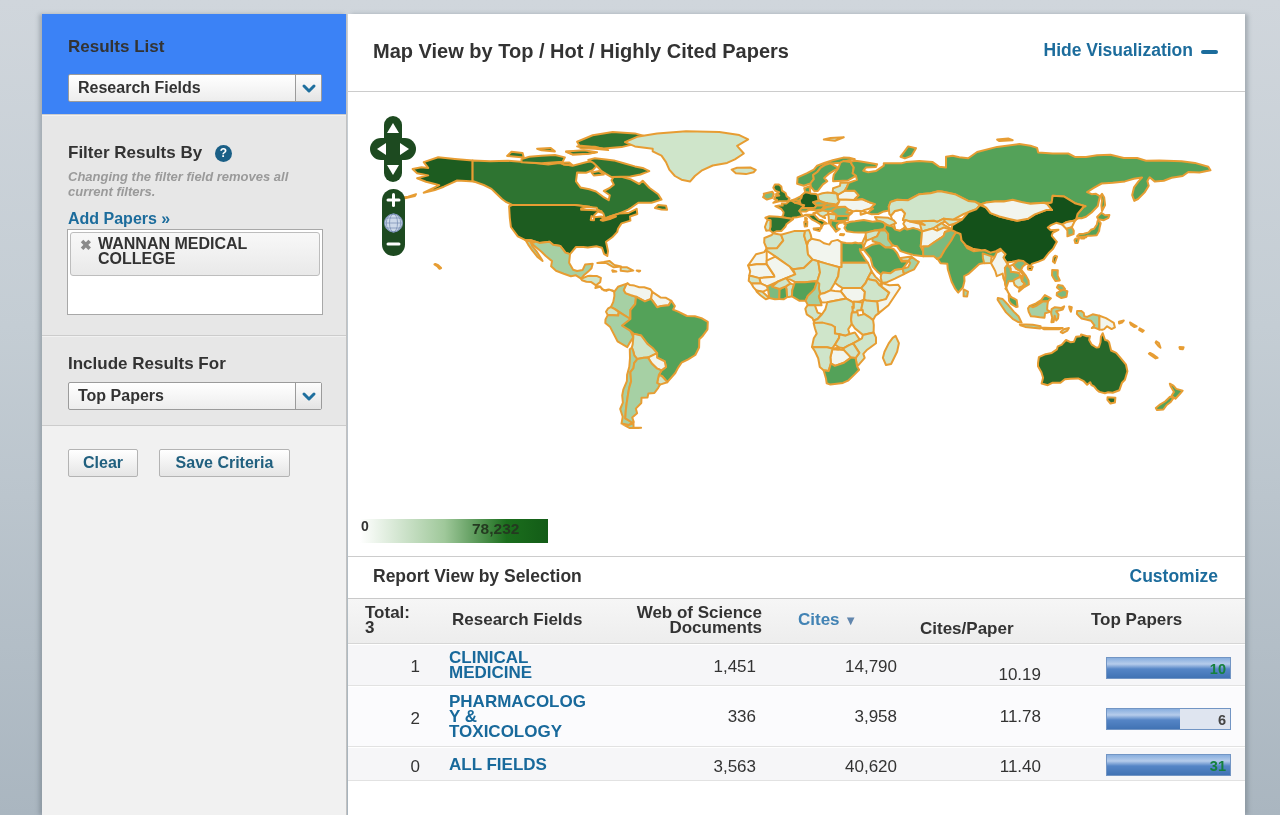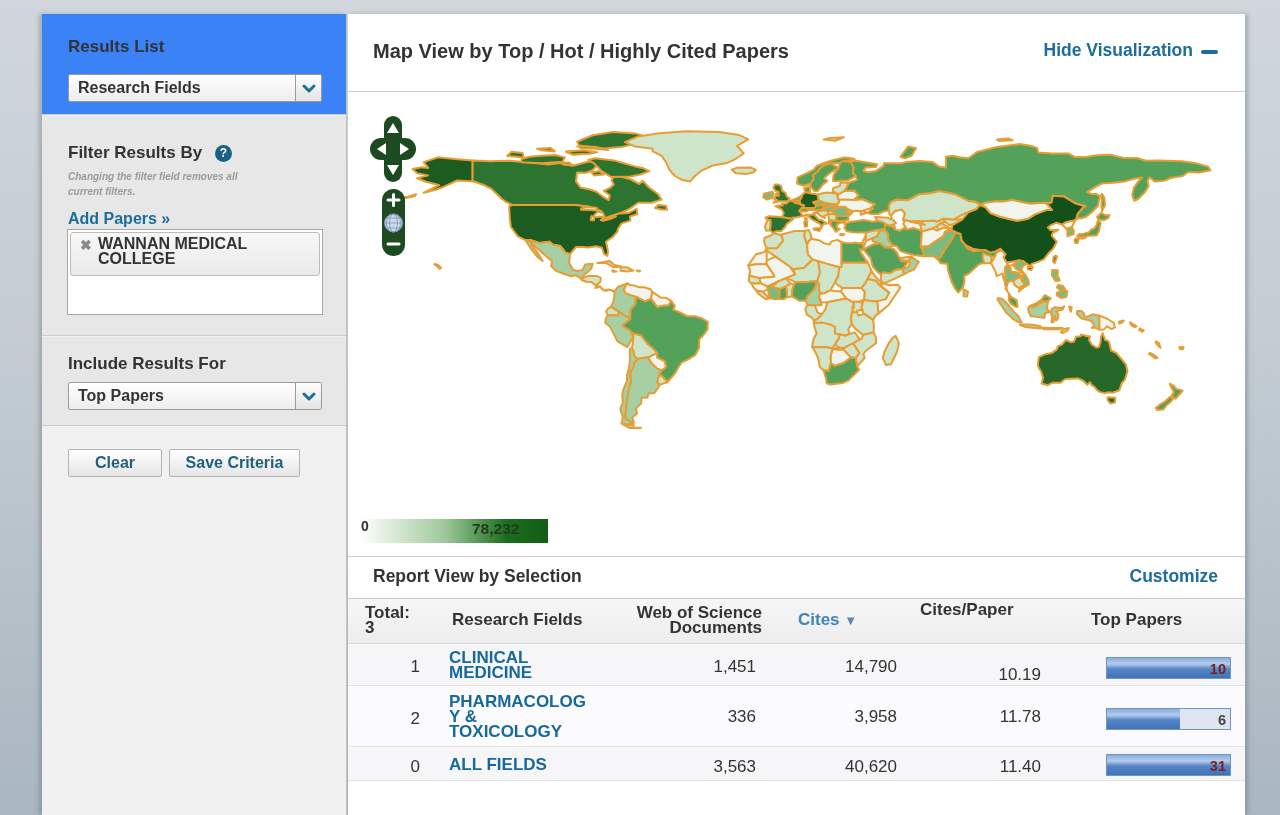--- a/index.html
+++ b/index.html
@@ -12,31 +12,31 @@
 .s3{top:323px;height:89px;background:#e7e7e7;border-bottom:1px solid #cccccc}
 .s4{top:413px;height:388px;background:#f1f1f1}
 h3{font-size:17px;font-weight:bold;color:#333}
 .lbl1{position:absolute;left:26px;top:23px}
 .dd{position:absolute;left:26px;width:254px;height:28px;border:1px solid #9b9b9b;background:linear-gradient(180deg,#ffffff,#ededed);border-radius:2px}
 .dd .txt{position:absolute;left:9px;top:4px;font-size:16px;font-weight:bold;color:#333}
 .dd .btn{position:absolute;right:0;top:0;width:26px;height:26px;border-left:1px solid #9b9b9b;background:linear-gradient(180deg,#fdfdfd,#e4e4e4)}
 .dd1{top:60px}
 .lbl2{position:absolute;left:26px;top:27px}
 .qmark{position:absolute;left:173px;top:29px;width:17px;height:17px;border-radius:50%;background:#1a5f86;color:#fff;font-size:12px;font-weight:bold;text-align:center;line-height:17px}
-.note{position:absolute;left:26px;top:53px;width:260px;font-size:10px;font-style:italic;font-weight:bold;color:#9a9a9a;line-height:15px}
+.note{position:absolute;left:26px;top:53px;width:260px;font-size:13px;font-style:italic;font-weight:bold;color:#9a9a9a;line-height:15px}
 .addf{position:absolute;left:26px;top:94px;font-size:16px;font-weight:bold;color:#1c6c9c}
 .fbox{position:absolute;left:25px;top:113px;width:256px;height:86px;background:#fff;border:1px solid #a8a8a8}
 .chip{position:absolute;left:2px;top:2px;width:250px;height:44px;background:linear-gradient(180deg,#f8f8f8,#e9e9e9);border:1px solid #bdbdbd;border-radius:3px}
 .chip .x{position:absolute;left:9px;top:4px;color:#8a8a8a;font-size:14px;font-weight:bold}
 .chip .t{position:absolute;left:27px;top:3px;font-size:16px;font-weight:bold;color:#333;line-height:15px}
 .lbl3{position:absolute;left:26px;top:17px}
 .dd2{top:45px}
 .btnrow{position:absolute;left:26px;top:22px}
 .btn2{display:inline-block;height:28px;border:1px solid #b3b3b3;background:linear-gradient(180deg,#ffffff,#e5e5e5);border-radius:2px;font-size:16px;font-weight:bold;color:#21607f;text-align:center;line-height:26px;vertical-align:top}
-.bclear{width:94px;margin-right:7px}
+.bclear{width:70px;margin-right:21px}
 .bsave{width:131px}
 .main{position:absolute;left:348px;top:14px;width:897px;height:801px;background:#ffffff;box-shadow:3px 0 4px rgba(90,100,110,.35)}
 .mhead{position:absolute;left:0;top:0;width:897px;height:78px;border-bottom:1px solid #cccccc}
 .mtitle{position:absolute;left:25px;top:26px;font-size:20px;font-weight:bold;color:#333}
 .hidev{position:absolute;right:52px;top:26px;font-size:17.5px;font-weight:bold;color:#1c6c9c}
 .hidash{position:absolute;right:27px;top:36px;width:17px;height:4px;border-radius:2px;background:#1c6c9c}
 .mapwrap{position:absolute;left:0;top:78px;width:897px;height:464px}
 .repsep{position:absolute;left:0;top:542px;width:897px;border-top:1px solid #cccccc}
 .rtitle{position:absolute;left:25px;top:552px;font-size:17.5px;font-weight:bold;color:#333}
 .customize{position:absolute;right:27px;top:552px;font-size:17.5px;font-weight:bold;color:#1c6c9c}
@@ -44,21 +44,21 @@
 .th{position:absolute;font-size:17px;font-weight:bold;color:#333;line-height:15px}
 .row{position:absolute;left:0;width:897px;border-bottom:1px solid #e2e2e2}
 .r1{top:631px;height:41px;background:#f6f6f8}
 .r2{top:673px;height:60px;background:#fbfbfd}
 .r3{top:734px;height:33px;background:#f6f6f8}
 .cell{position:absolute;font-size:17px;color:#333}
 .num{text-align:right}
 .flink{position:absolute;font-size:17px;font-weight:bold;color:#18699b;line-height:15px}
 .bar{position:absolute;left:758px;width:125px;height:22px;border:1px solid #7295c4;background:#dfe5f0}
 .barfill{position:absolute;left:0;top:0;height:100%;background:linear-gradient(180deg,#88aede 0%,#b6cceb 30%,#5585c6 55%,#4173b4 100%)}
-.barnum{position:absolute;right:4px;top:3px;font-size:14.5px;font-weight:bold;color:#7f1d1d}
+.barnum{position:absolute;right:4px;top:3px;font-size:14.5px;font-weight:bold;color:#15803d}
 .barnum2{position:absolute;right:4px;top:3px;font-size:14.5px;font-weight:bold;color:#444}
 </style>
 </head>
 <body>
 <div class="sidebar">
   <div class="sec s1">
     <h3 class="lbl1">Results List</h3>
     <div class="dd dd1">
         <span class="txt">Research Fields</span>
       <span class="btn"><svg width="26" height="26" viewBox="0 0 26 26">
@@ -324,21 +324,21 @@
   </svg>
   </div>
   <div class="repsep"></div>
   <span class="rtitle">Report View by Selection</span>
   <span class="customize">Customize</span>
   <div class="thead">
     <div class="th" style="left:17px;top:6px;width:46px;">Total:<br>3</div>
     <div class="th" style="left:104px;top:13px">Research Fields</div>
     <div class="th" style="left:260px;top:6px;width:154px;text-align:right">Web of Science<br>Documents</div>
     <div class="th" style="left:450px;top:13px;color:#4283b4">Cites <span style="color:#6186ad;font-size:13px">▼</span></div>
-    <div class="th" style="left:572px;top:3px">Cites/Paper</div>
+    <div class="th" style="left:572px;top:22px">Cites/Paper</div>
     <div class="th" style="left:743px;top:13px">Top Papers</div>
   </div>
   <div class="row r1">
     <div class="cell num" style="left:40px;top:12px;width:32px">1</div>
     <div class="flink" style="left:101px;top:5px">CLINICAL<br>MEDICINE</div>
     <div class="cell num" style="left:328px;top:12px;width:80px">1,451</div>
     <div class="cell num" style="left:469px;top:12px;width:80px">14,790</div>
     <div class="cell num" style="left:613px;top:20px;width:80px">10.19</div>
     <div class="bar" style="top:12px">
         <div class="barfill" style="width:123px"></div>

